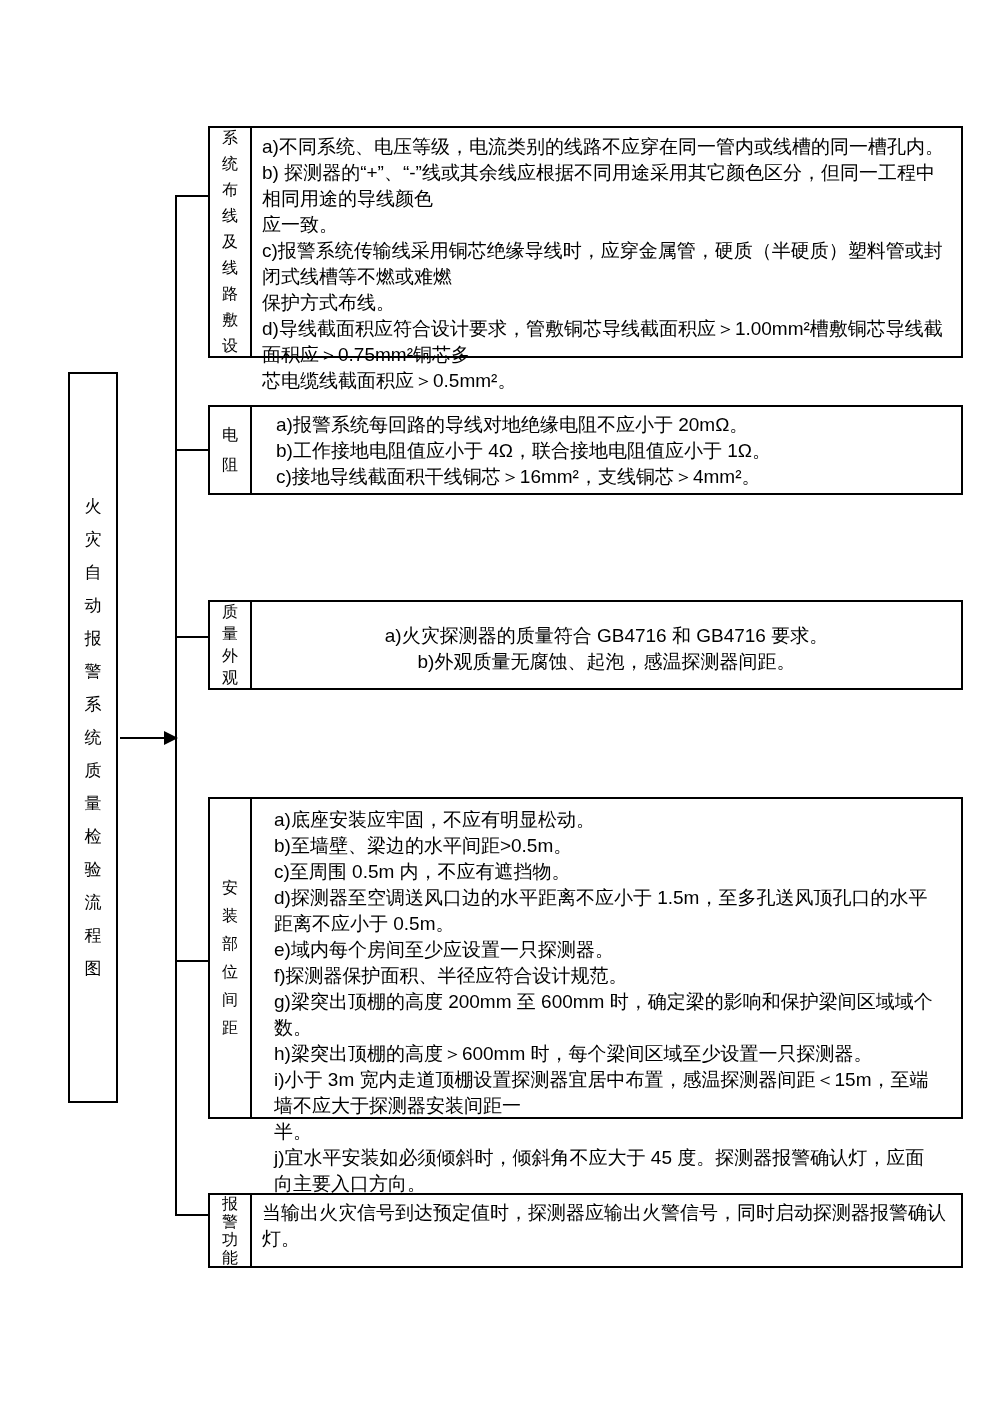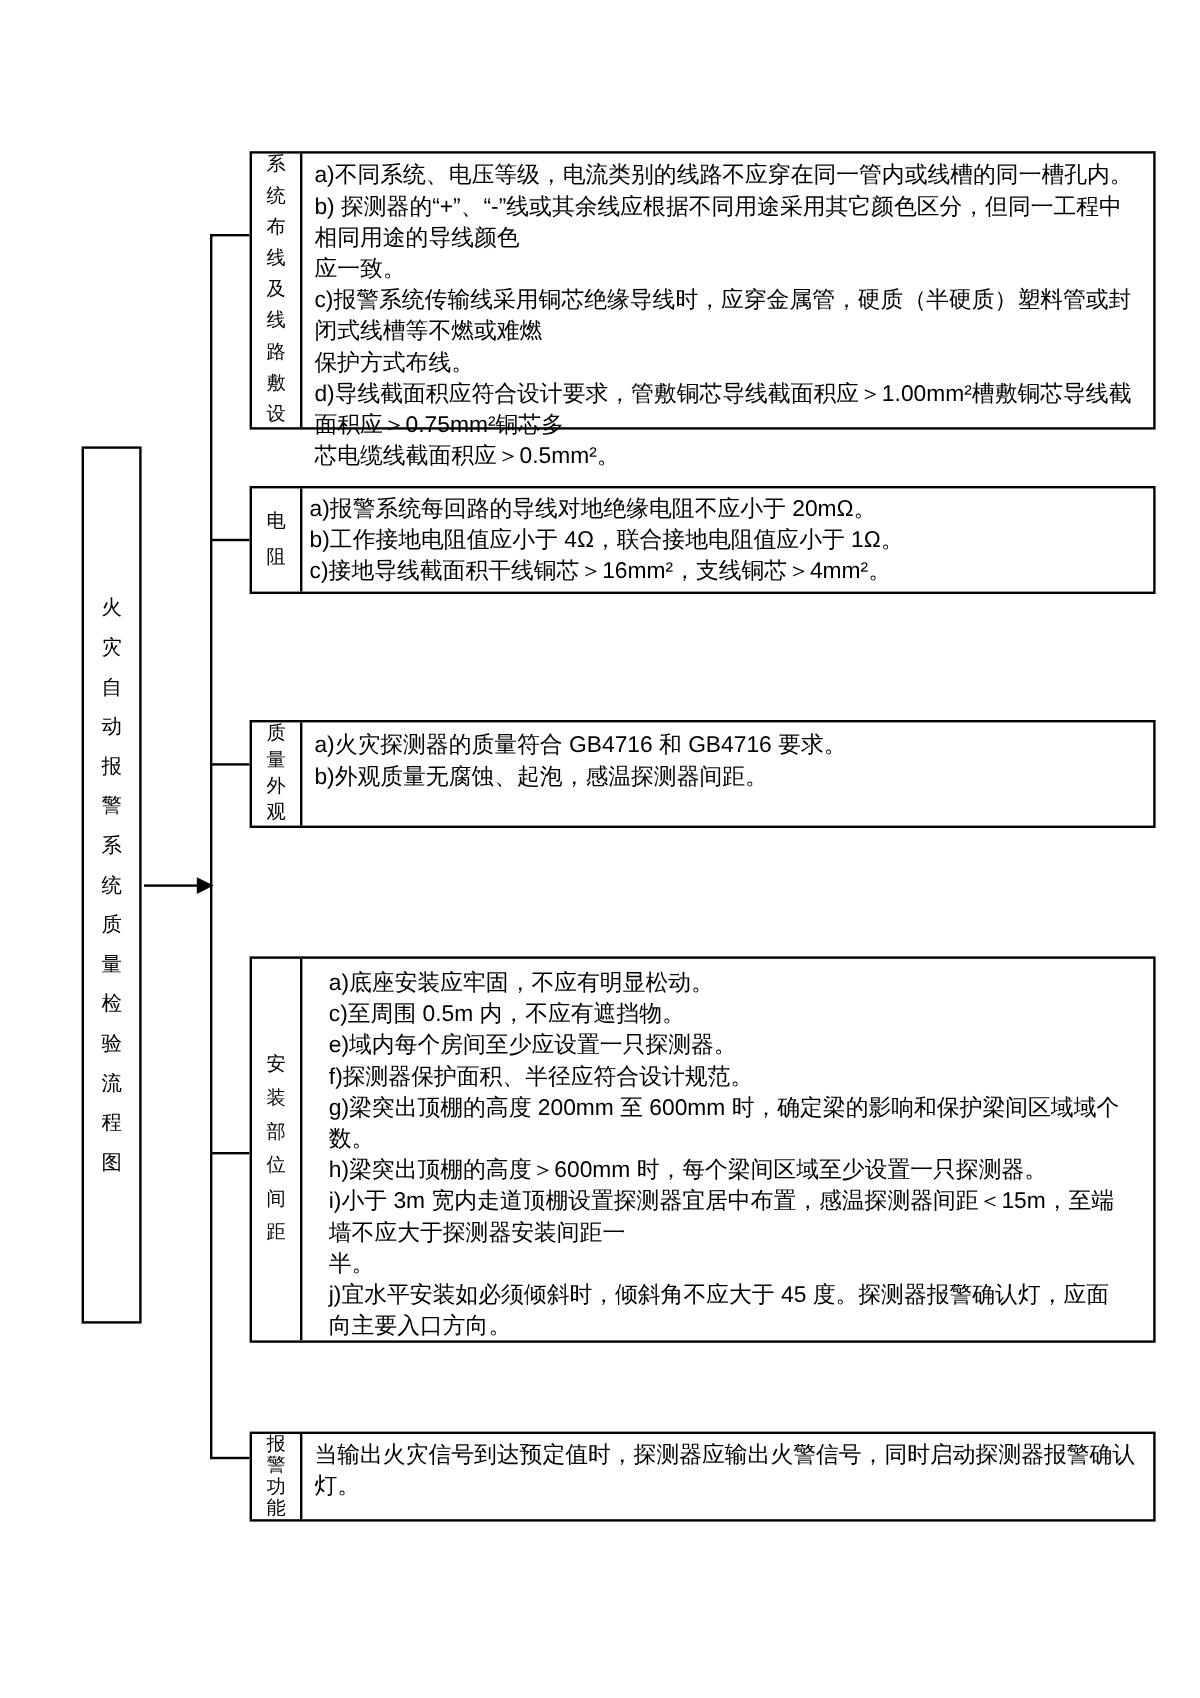--- a/index.html
+++ b/index.html
@@ -70,22 +70,22 @@
   .n2 { left: 208px; top: 405px;  width: 755px; height: 90px;  }
   .n3 { left: 208px; top: 600px;  width: 755px; height: 90px;  }
   .n4 { left: 208px; top: 797px;  width: 755px; height: 322px; }
   .n5 { left: 208px; top: 1193px; width: 755px; height: 75px;  }
   .n1 .node-label { width: 42px; line-height: 26px; }
   .n2 .node-label { width: 42px; line-height: 30px; }
   .n3 .node-label { width: 42px; line-height: 22px; }
   .n4 .node-label { width: 42px; line-height: 28px; }
   .n5 .node-label { width: 42px; line-height: 18px; }
   .n1 .node-content { padding: 6px 10px; }
-  .n2 .node-content { padding: 5px 6px; }
-  .n3 .node-content { padding: 7px 10px; }
+  .n2 .node-content { padding: 5px 24px; }
+  .n3 .node-content { padding: 21px 10px; text-align: center; }
   .n4 .node-content { padding: 8px 22px; }
   .n5 .node-content { padding: 5px 10px; border-radius: 14px; }
 </style>
 </head>
 <body>
 
 <div class="canvas">
 
   <div class="root-node">
     <div class="root-label">火
@@ -160,21 +160,23 @@
 
   <div class="node n4">
     <div class="node-label">安
 装
 部
 位
 间
 距</div>
     <div class="node-content">
       <div class="content-item">a)底座安装应牢固，不应有明显松动。</div>
+      <div class="content-item">b)至墙壁、梁边的水平间距&gt;0.5m。</div>
       <div class="content-item">c)至周围 0.5m 内，不应有遮挡物。</div>
+      <div class="content-item">d)探测器至空调送风口边的水平距离不应小于 1.5m，至多孔送风顶孔口的水平距离不应小于 0.5m。</div>
       <div class="content-item">e)域内每个房间至少应设置一只探测器。</div>
       <div class="content-item">f)探测器保护面积、半径应符合设计规范。</div>
       <div class="content-item">g)梁突出顶棚的高度 200mm 至 600mm 时，确定梁的影响和保护梁间区域域个数。</div>
       <div class="content-item">h)梁突出顶棚的高度＞600mm 时，每个梁间区域至少设置一只探测器。</div>
       <div class="content-item">i)小于 3m 宽内走道顶棚设置探测器宜居中布置，感温探测器间距＜15m，至端墙不应大于探测器安装间距一
 半。</div>
       <div class="content-item">j)宜水平安装如必须倾斜时，倾斜角不应大于 45 度。探测器报警确认灯，应面向主要入口方向。</div>
     </div>
   </div>
 

